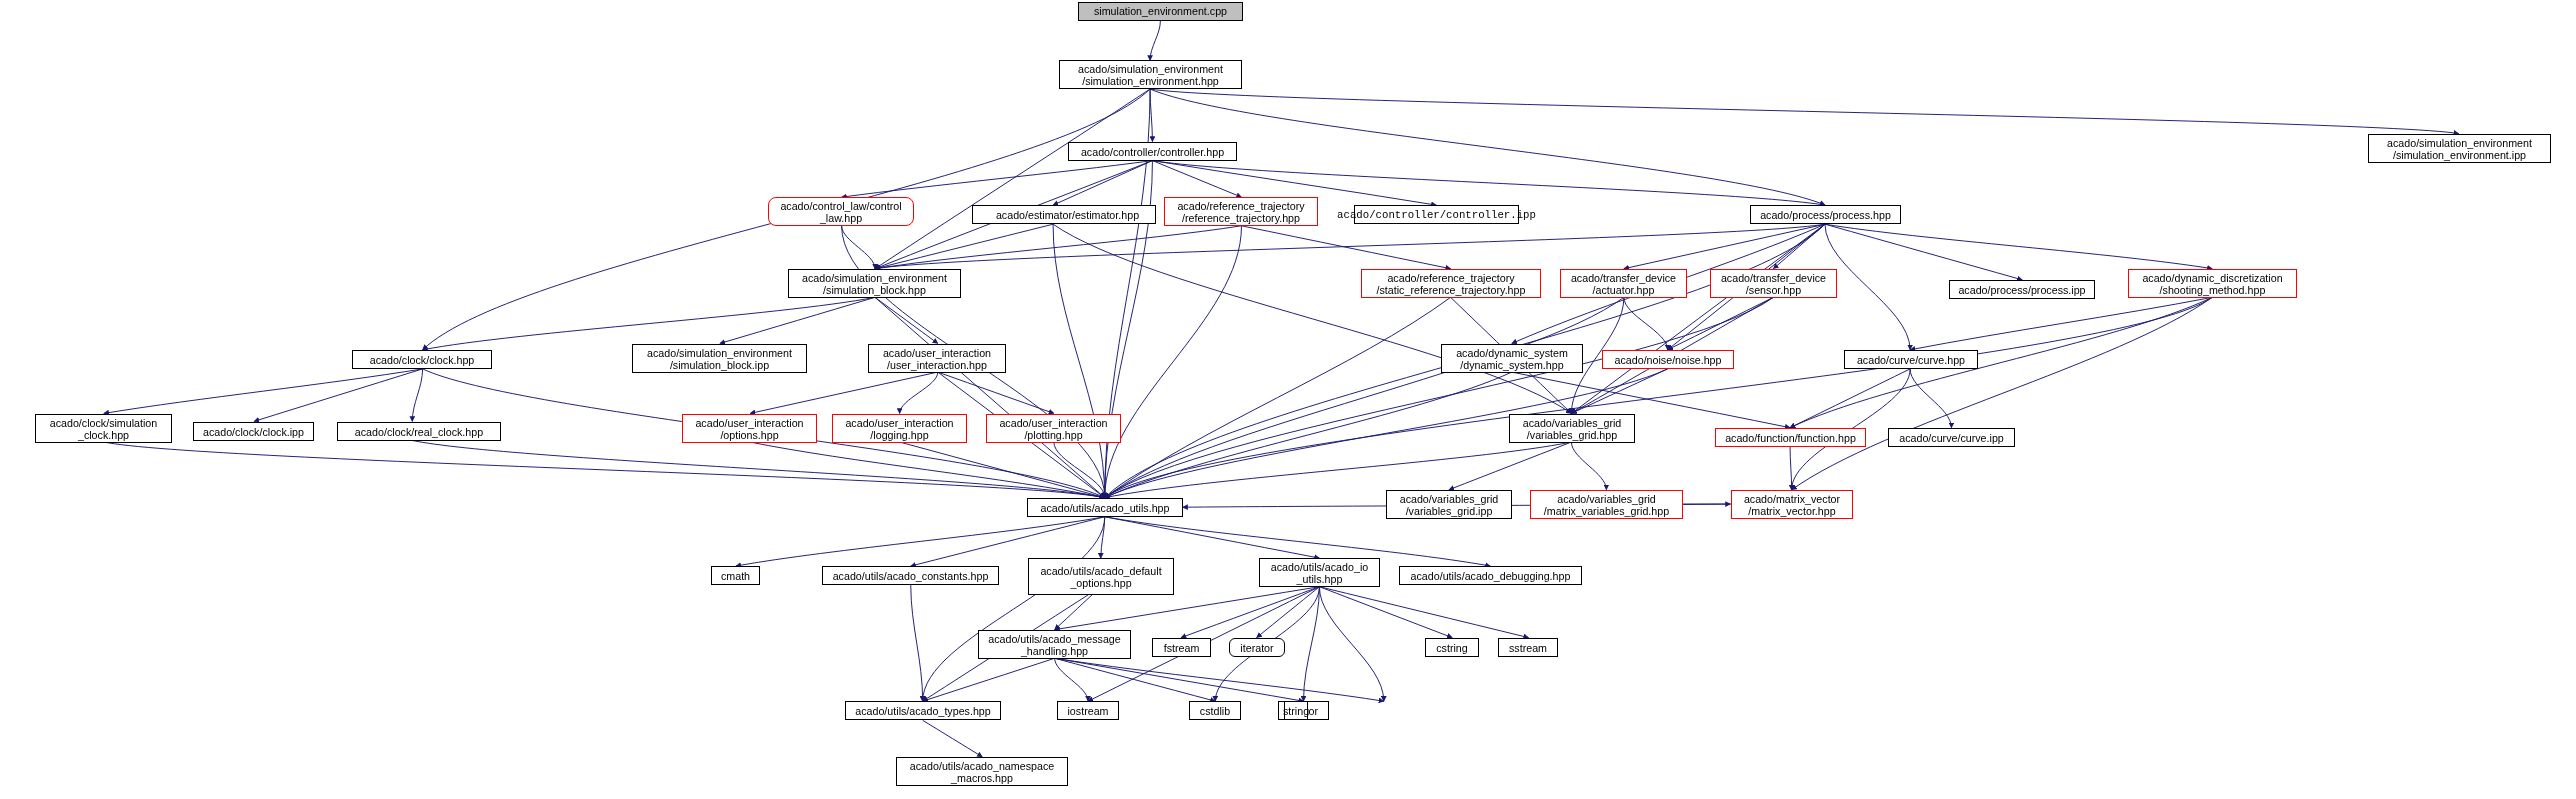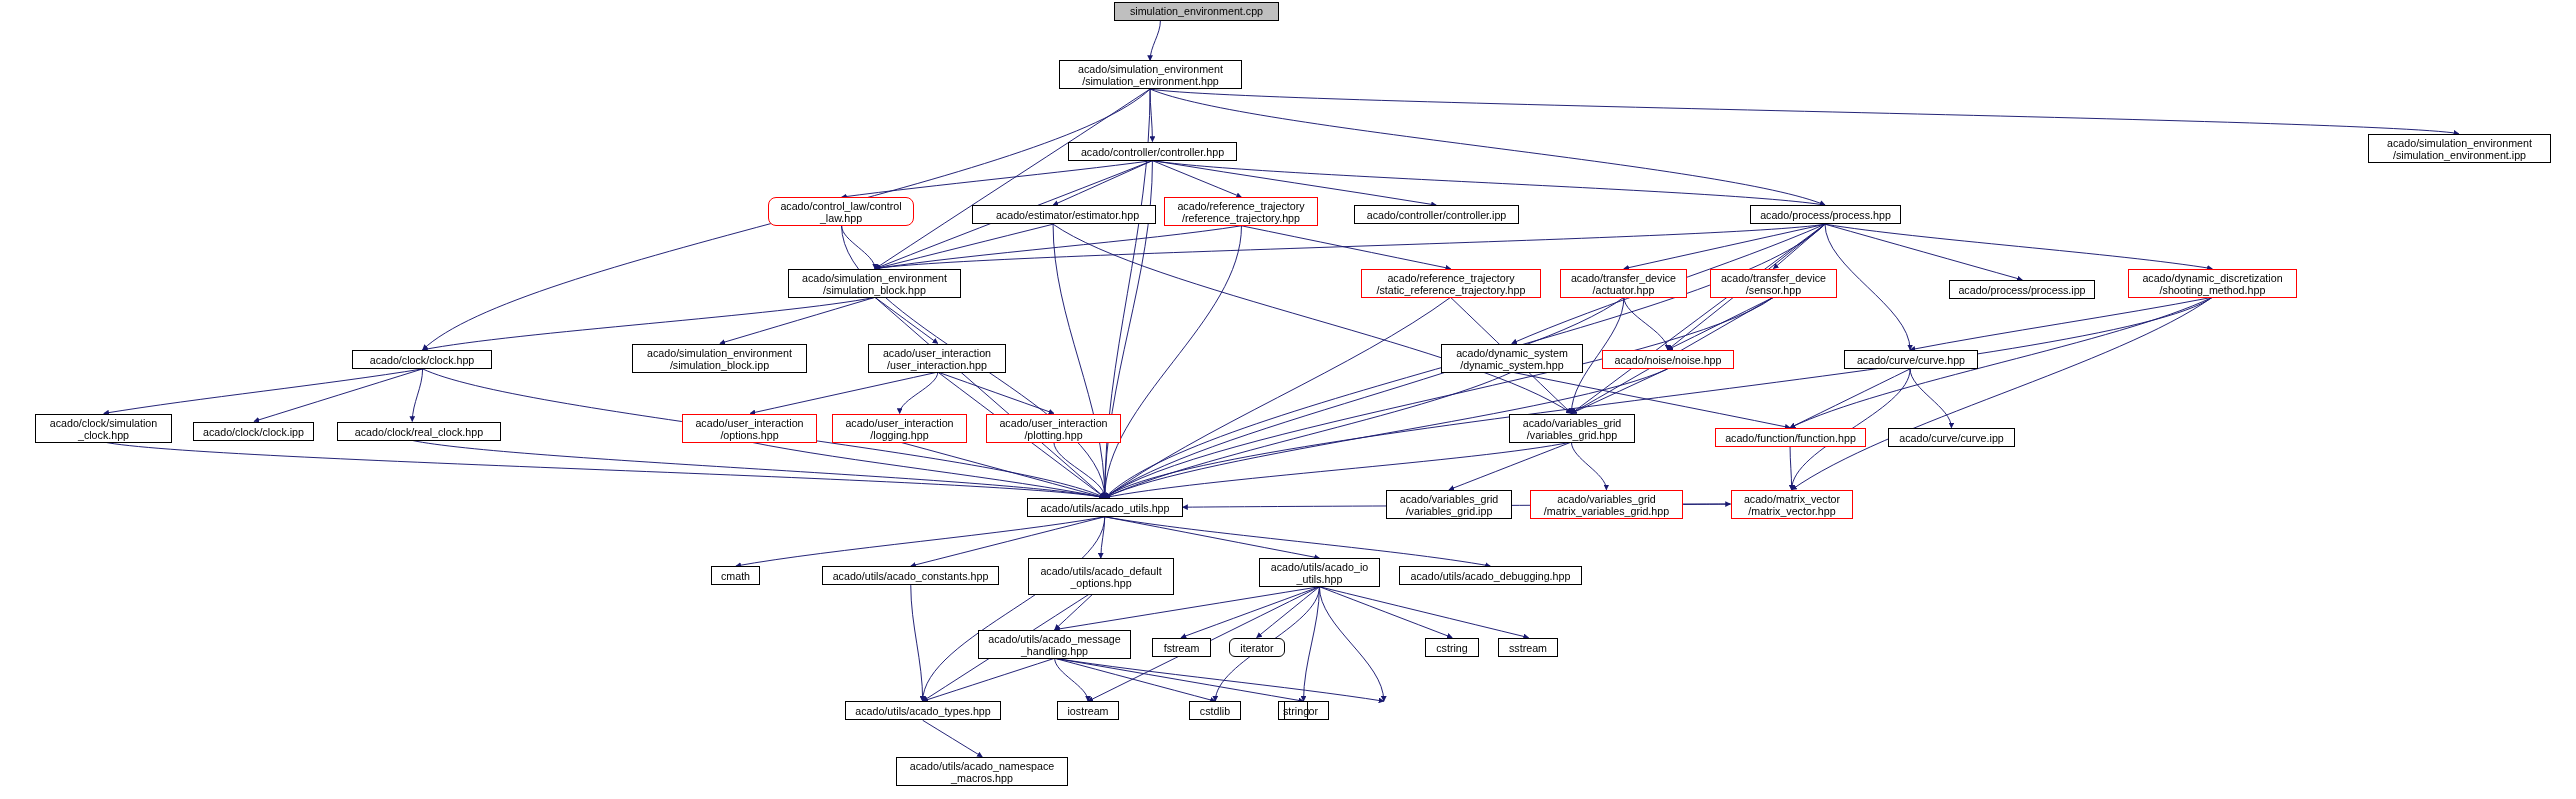--- a/index.html
+++ b/index.html
@@ -151,32 +151,32 @@
         <path d="M 1659 738 C 1659 788.4, 1740 831.6, 1740 882" marker-end="url(#arrow)"></path>
         <path d="M 1326 828 C 1267.9 846.9, 1218.1 863.1, 1160 882" marker-end="url(#arrow)"></path>
         <path d="M 1326 828 C 1326 846.9, 1368 863.1, 1368 882" marker-end="url(#arrow)"></path>
         <path d="M 1326 828 C 1396.7 846.9, 1457.3 863.1, 1528 882" marker-end="url(#arrow)"></path>
         <path d="M 1326 828 C 1435.55 846.9, 1529.45 863.1, 1639 882" marker-end="url(#arrow)"></path>
         <path d="M 1326 828 C 1446 846.9, 1620 863.1, 1740 882" marker-end="url(#arrow)"></path>
         <path d="M 1160 906 C 1186.25 922.1, 1208.75 935.9, 1235 952" marker-end="url(#arrow)"></path>
       </g>
   </svg>
   <div id="nodes">
-      <div class="node root" style="left: 1078px; top: 1.6px; width: 165px; height: 19px; margin-left: 36px;">simulation_environment.cpp</div>
+      <div class="node root" style="left: 1078px; top: 1.6px; width: 165px; height: 19px;">simulation_environment.cpp</div>
       <div class="node" style="left: 1059px; top: 60px; width: 183px; height: 29px;">acado/simulation_environment
 /simulation_environment.hpp</div>
       <div class="node" style="left: 2368px; top: 134px; width: 183px; height: 29px;">acado/simulation_environment
 /simulation_environment.ipp</div>
       <div class="node" style="left: 1068px; top: 142px; width: 169px; height: 19px;">acado/controller/controller.hpp</div>
       <div class="node red" style="left: 768px; top: 197px; width: 146px; height: 29px; border-radius: 8px;">acado/control_law/control
 _law.hpp</div>
       <div class="node" style="left: 972px; top: 205px; width: 184px; height: 19px; padding-left: 7px;">acado/estimator/estimator.hpp</div>
       <div class="node red" style="left: 1164px; top: 197px; width: 154px; height: 29px;">acado/reference_trajectory
 /reference_trajectory.hpp</div>
-      <div class="node" style="left: 1354px; top: 205px; width: 165px; height: 19px;">acado/controller/controller.ipp</div>
+      <div class="node" style="left: 1354px; top: 205px; width: 165px; height: 19px; font-family: Liberation Mono, monospace;">acado/controller/controller.ipp</div>
       <div class="node" style="left: 1750px; top: 205px; width: 151px; height: 19px;">acado/process/process.hpp</div>
       <div class="node" style="left: 788px; top: 269px; width: 173px; height: 29px;">acado/simulation_environment
 /simulation_block.hpp</div>
       <div class="node red" style="left: 1361px; top: 269px; width: 180px; height: 29px;">acado/reference_trajectory
 /static_reference_trajectory.hpp</div>
       <div class="node red" style="left: 1560px; top: 269px; width: 127px; height: 29px;">acado/transfer_device
 /actuator.hpp</div>
       <div class="node red" style="left: 1710px; top: 269px; width: 127px; height: 29px;">acado/transfer_device
 /sensor.hpp</div>
       <div class="node" style="left: 1949px; top: 280px; width: 146px; height: 19px;">acado/process/process.ipp</div>

